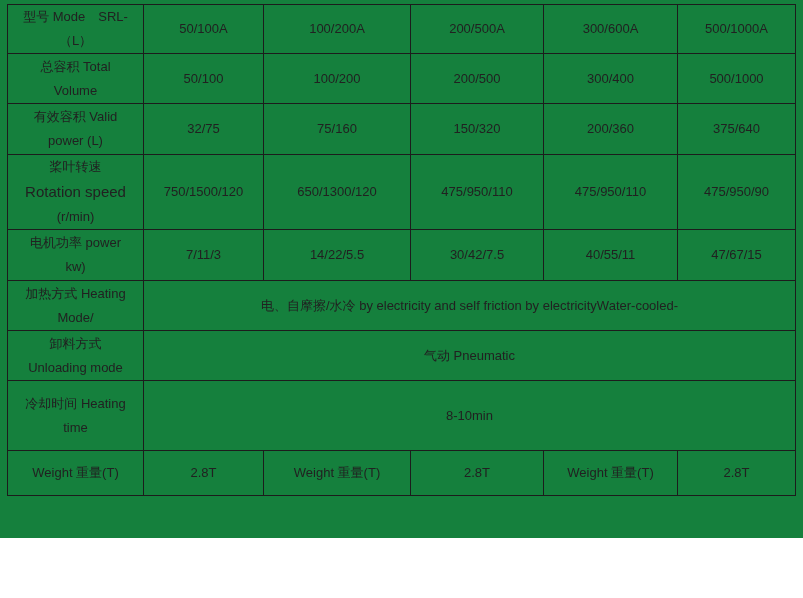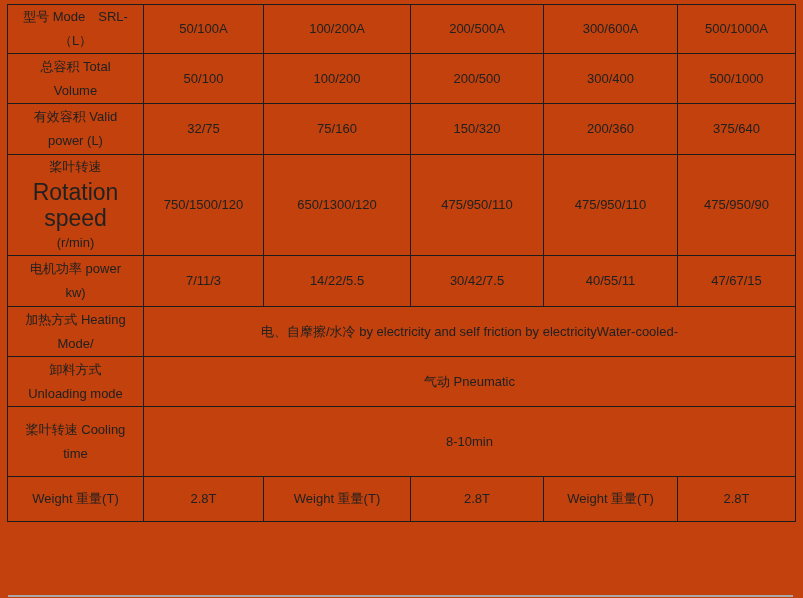--- a/index.html
+++ b/index.html
@@ -4,42 +4,42 @@
 <style>
   * { margin: 0; padding: 0; box-sizing: border-box; }
   html, body { background: #ffffff; }
   body {
     font-family: "Liberation Sans", "DejaVu Sans", sans-serif;
     color: #212121;
   }
   .canvas {
     position: relative;
     width: 803px;
-    height: 598px;
-    background: #c2410c;
+    height: 538px;
+    background: #15803d;
     overflow: hidden;
   }
   table.spec {
     position: absolute;
     left: 7px;
     top: 4px;
     width: 788px;
     border-collapse: collapse;
     table-layout: fixed;
   }
   table.spec td {
     border: 1px solid #1c1c1c;
     text-align: center;
     vertical-align: middle;
     font-size: 13px;
     line-height: 24px;
     padding: 0 2px;
     overflow: hidden;
   }
-  .big { font-size: 23px; line-height: 26px; }
+  .big { font-size: 15px; line-height: 26px; }
   td.vtop { vertical-align: top; }
   td.pt3  { padding-top: 3px; }
   td.pt12 { padding-top: 12px; }
   .bottom-edge {
     position: absolute;
     left: 8px;
     top: 595px;
     width: 785px;
     height: 2px;
     background: #a9a9a9;
@@ -134,21 +134,21 @@
       <td>
         <div>卸料方式</div>
         <div>Unloading mode</div>
       </td>
       <td colspan="5" class="vtop">气动 Pneumatic</td>
     </tr>
 
 
     <tr style="height:70px">
       <td class="vtop pt3">
-        <div>桨叶转速 Cooling</div>
+        <div>冷却时间 Heating</div>
         <div>time</div>
       </td>
       <td colspan="5" class="vtop pt12">8-10min</td>
     </tr>
 
 
     <tr style="height:45px">
       <td>Weight 重量(T)</td>
       <td>2.8T</td>
       <td>Weight 重量(T)</td>

